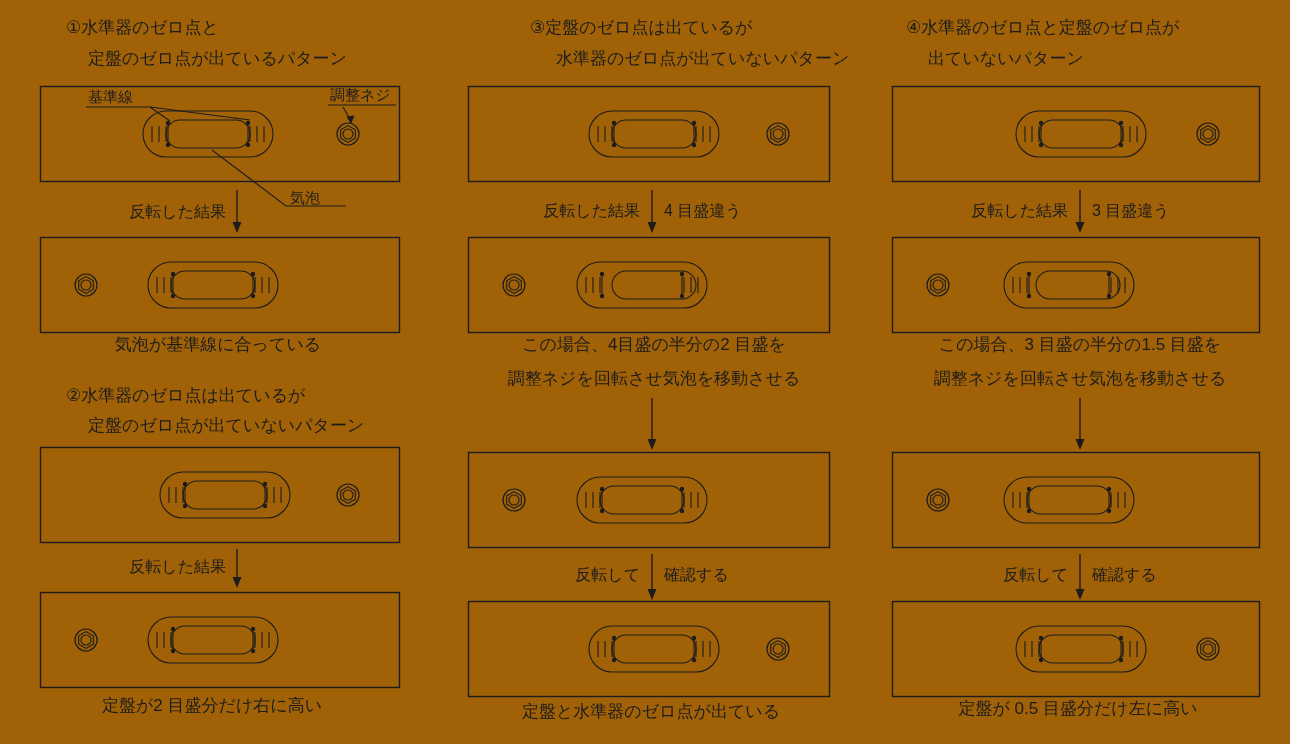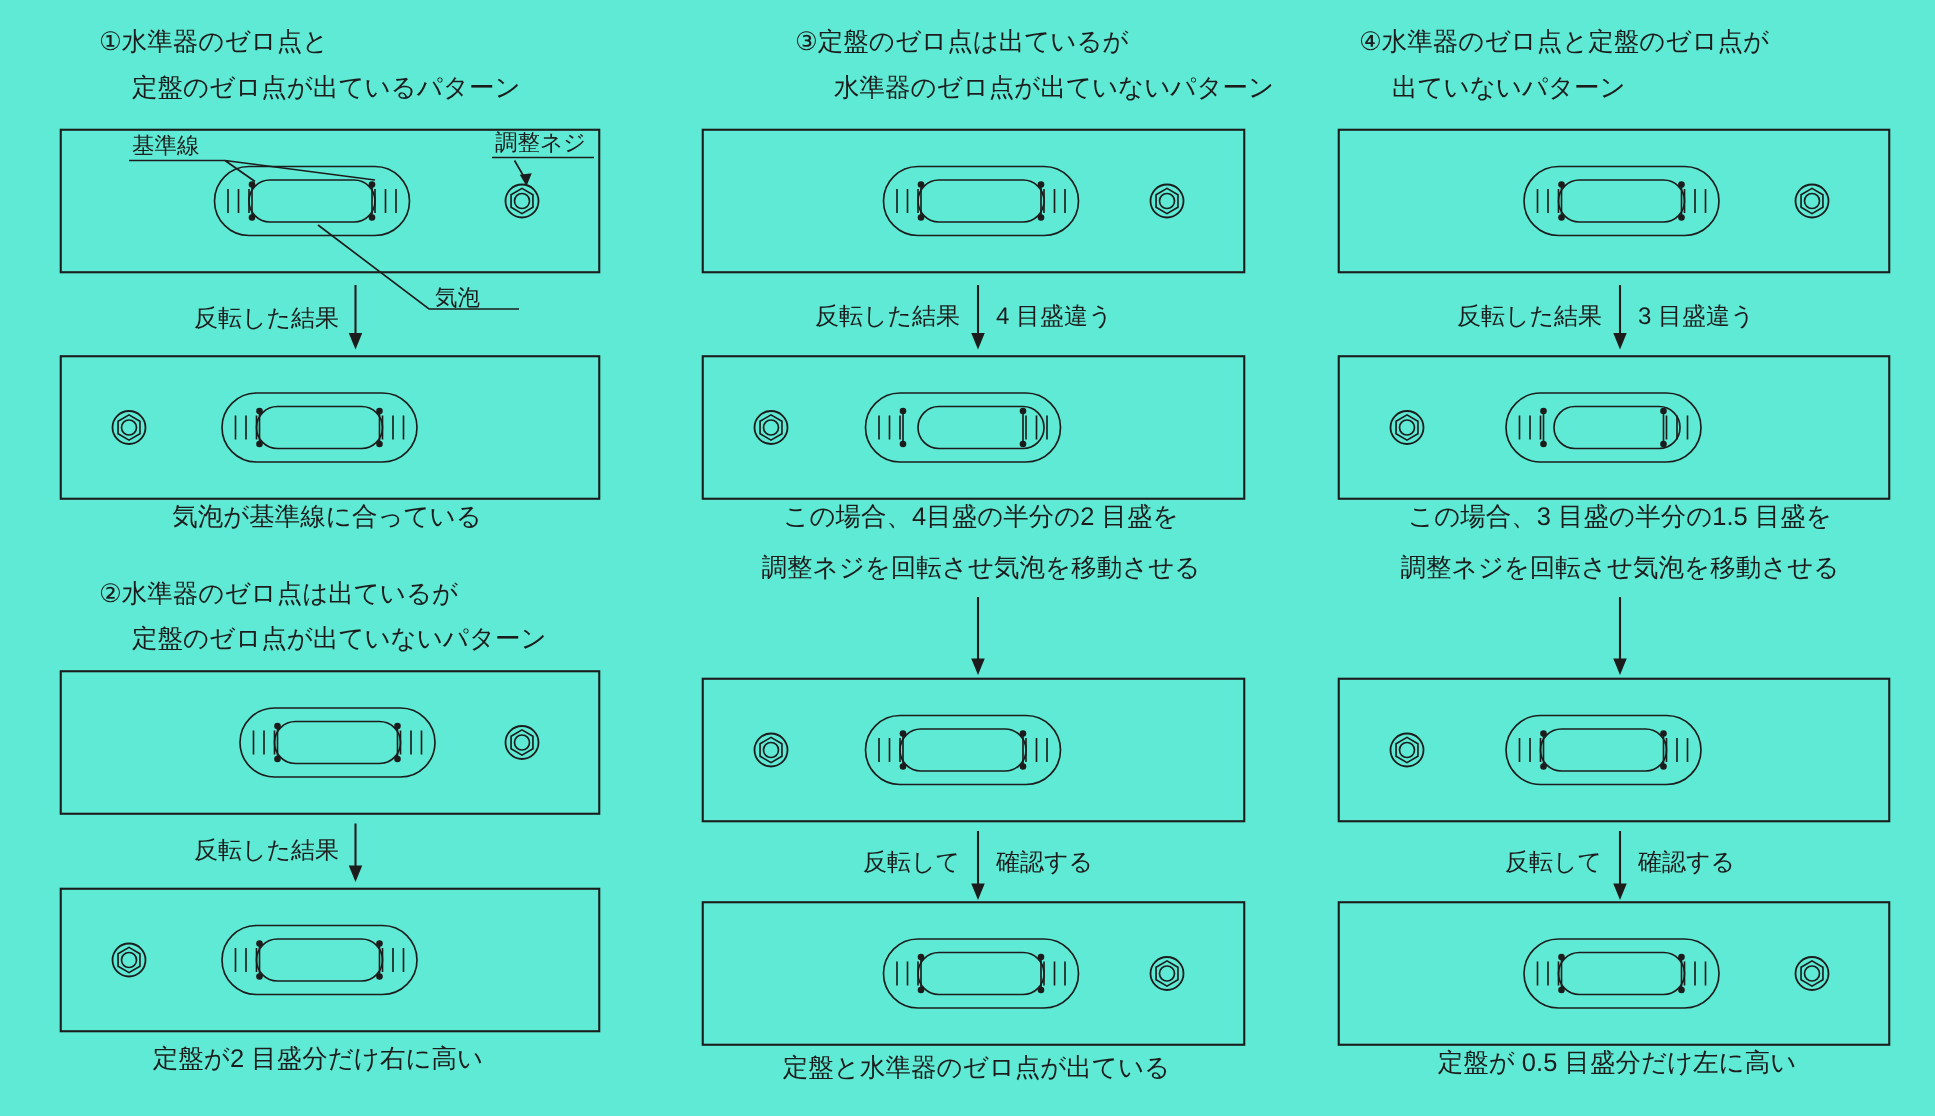--- a/index.html
+++ b/index.html
@@ -1,17 +1,17 @@
 <!DOCTYPE html>
 <html><head>
 <meta charset="utf-8">
 <title>Level zero-point calibration diagram</title>
 <style>
   html,body{margin:0;padding:0;background:#ffffff;}
-  .page{width:1290px;height:744px;background:#5eead4;overflow:hidden;}
+  .page{width:1290px;height:744px;background:#a16207;overflow:hidden;}
   svg{display:block;font-family:"Liberation Sans","DejaVu Sans",sans-serif;}
   text{fill:#1c1c1c;}
   .t{font-size:17px;}
   .cap{font-size:17px;}
   .al{font-size:16px;}
   .s{font-size:15px;}
   .mid{text-anchor:middle;}
   .end{text-anchor:end;}
   .ln{stroke:#1c1c1c;stroke-width:1.1;fill:none;}
   .ar{stroke:#1c1c1c;stroke-width:1.4;fill:none;}

